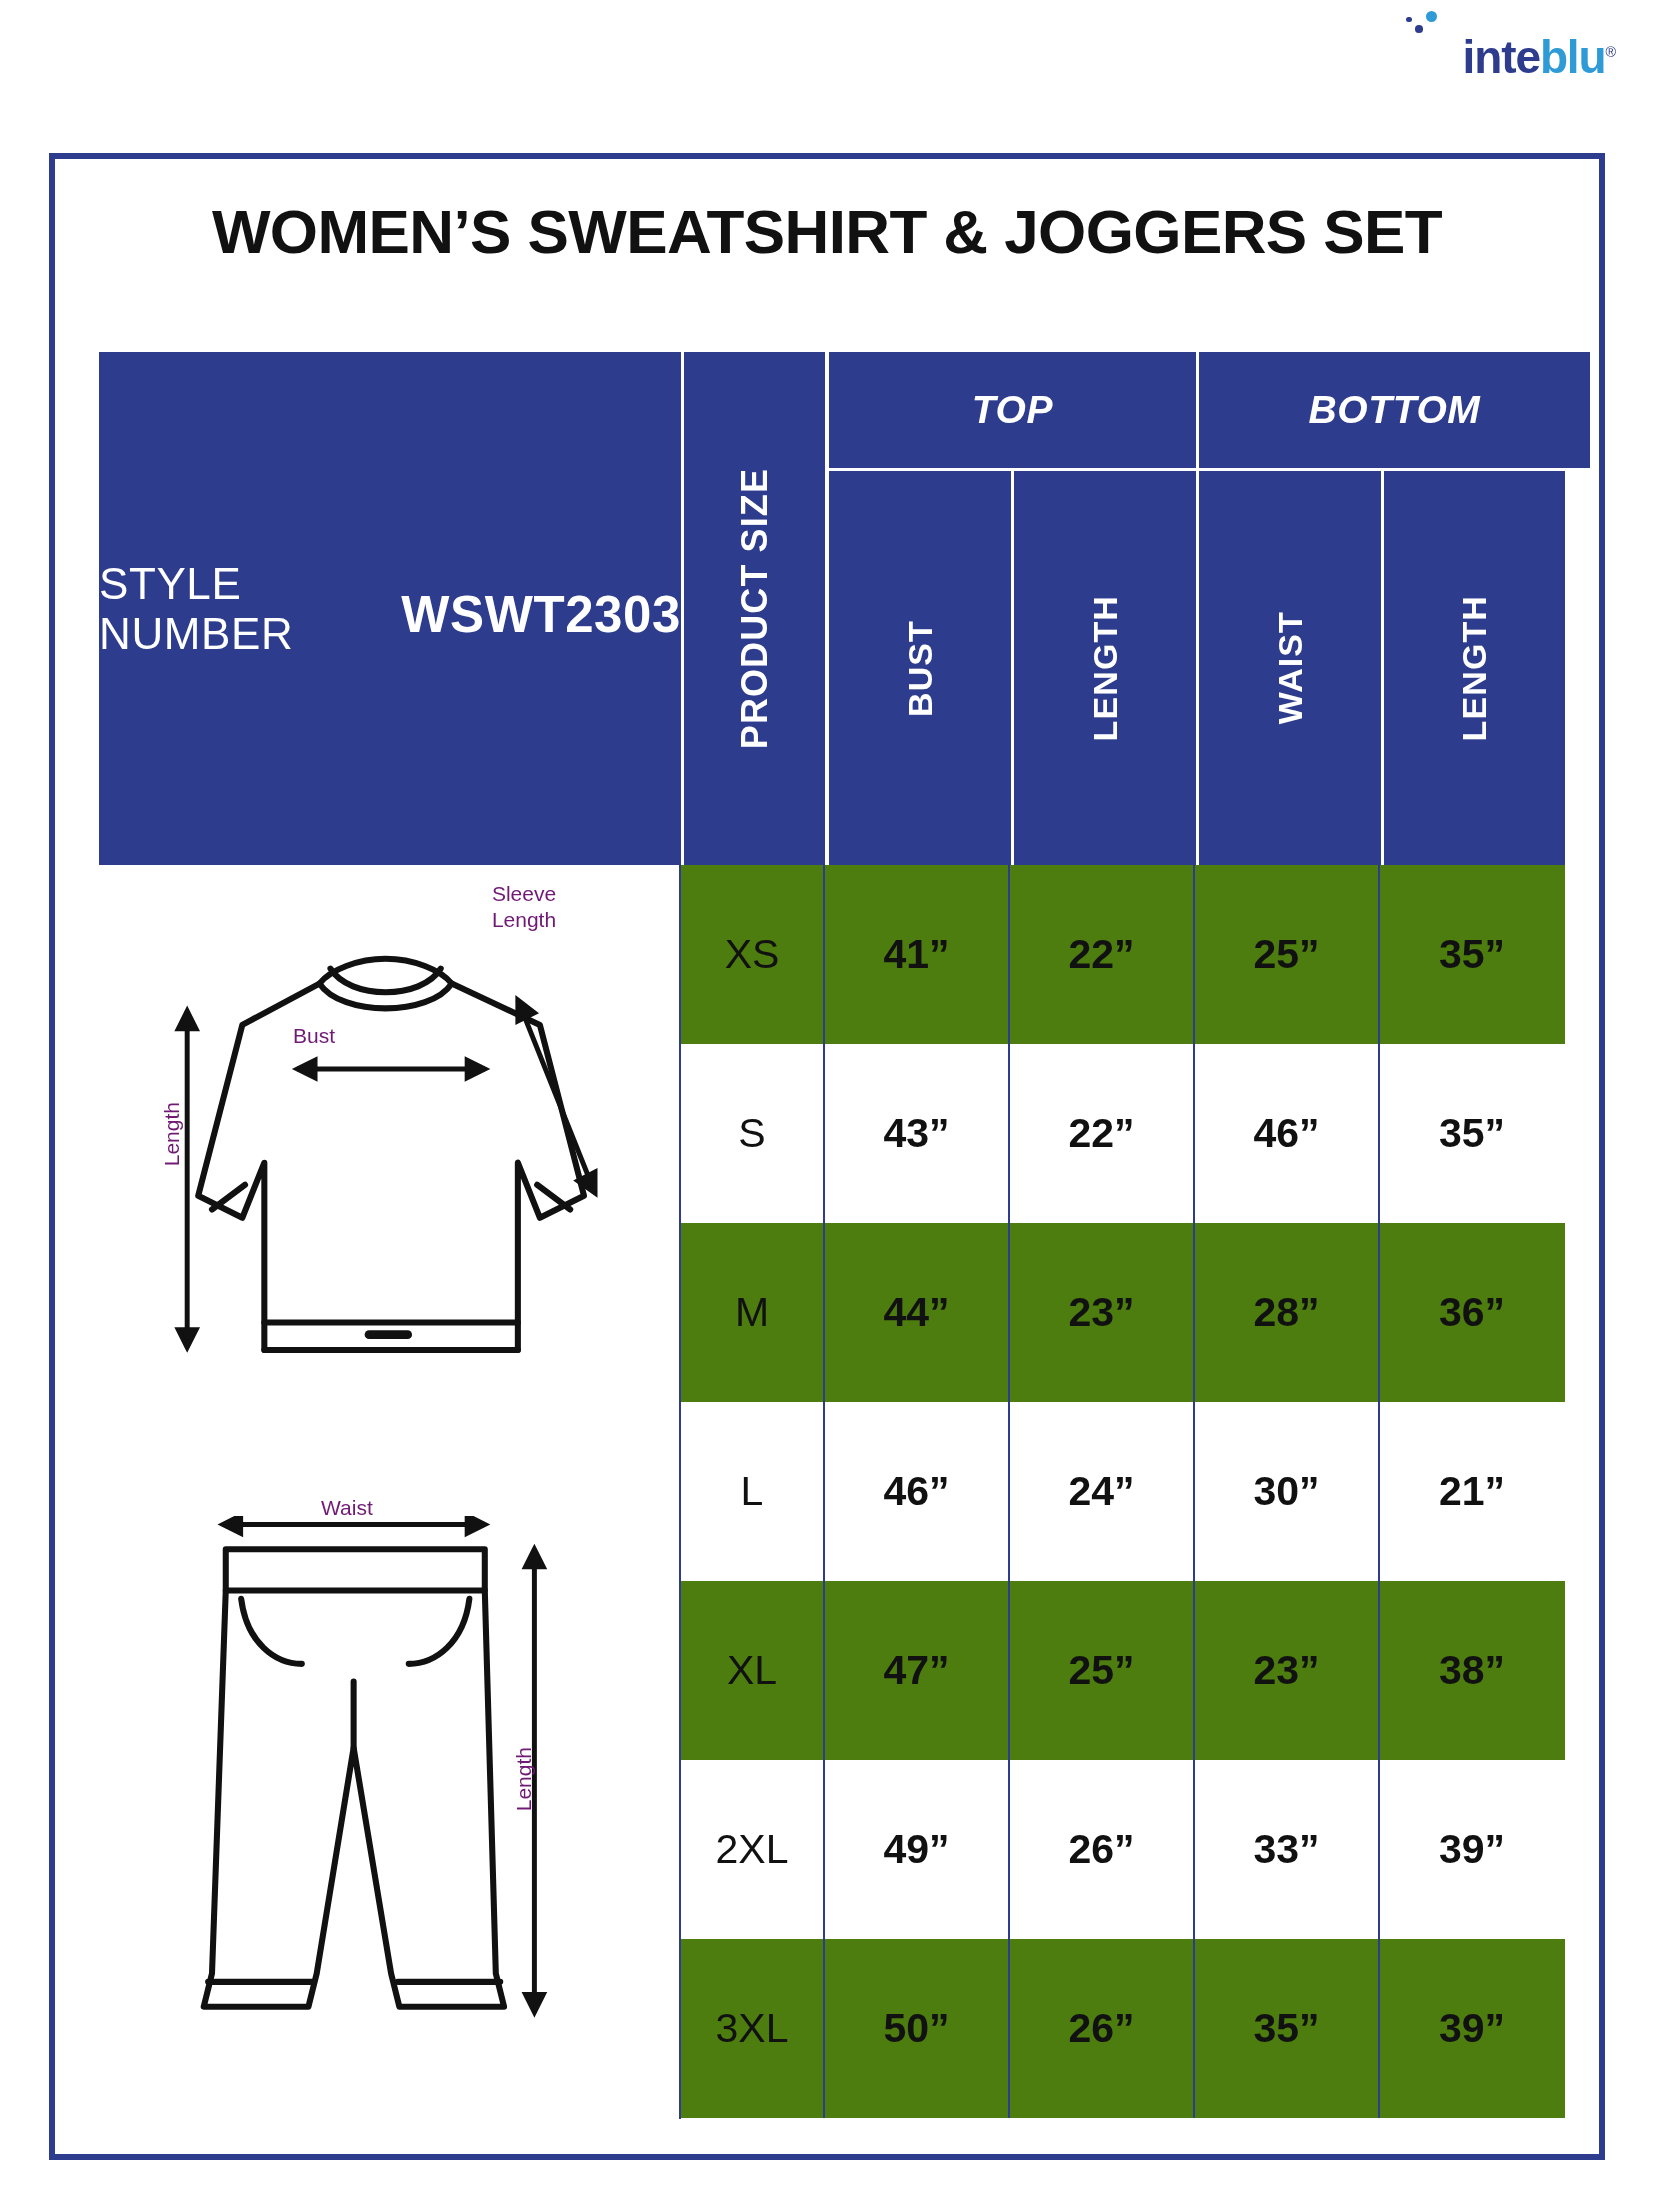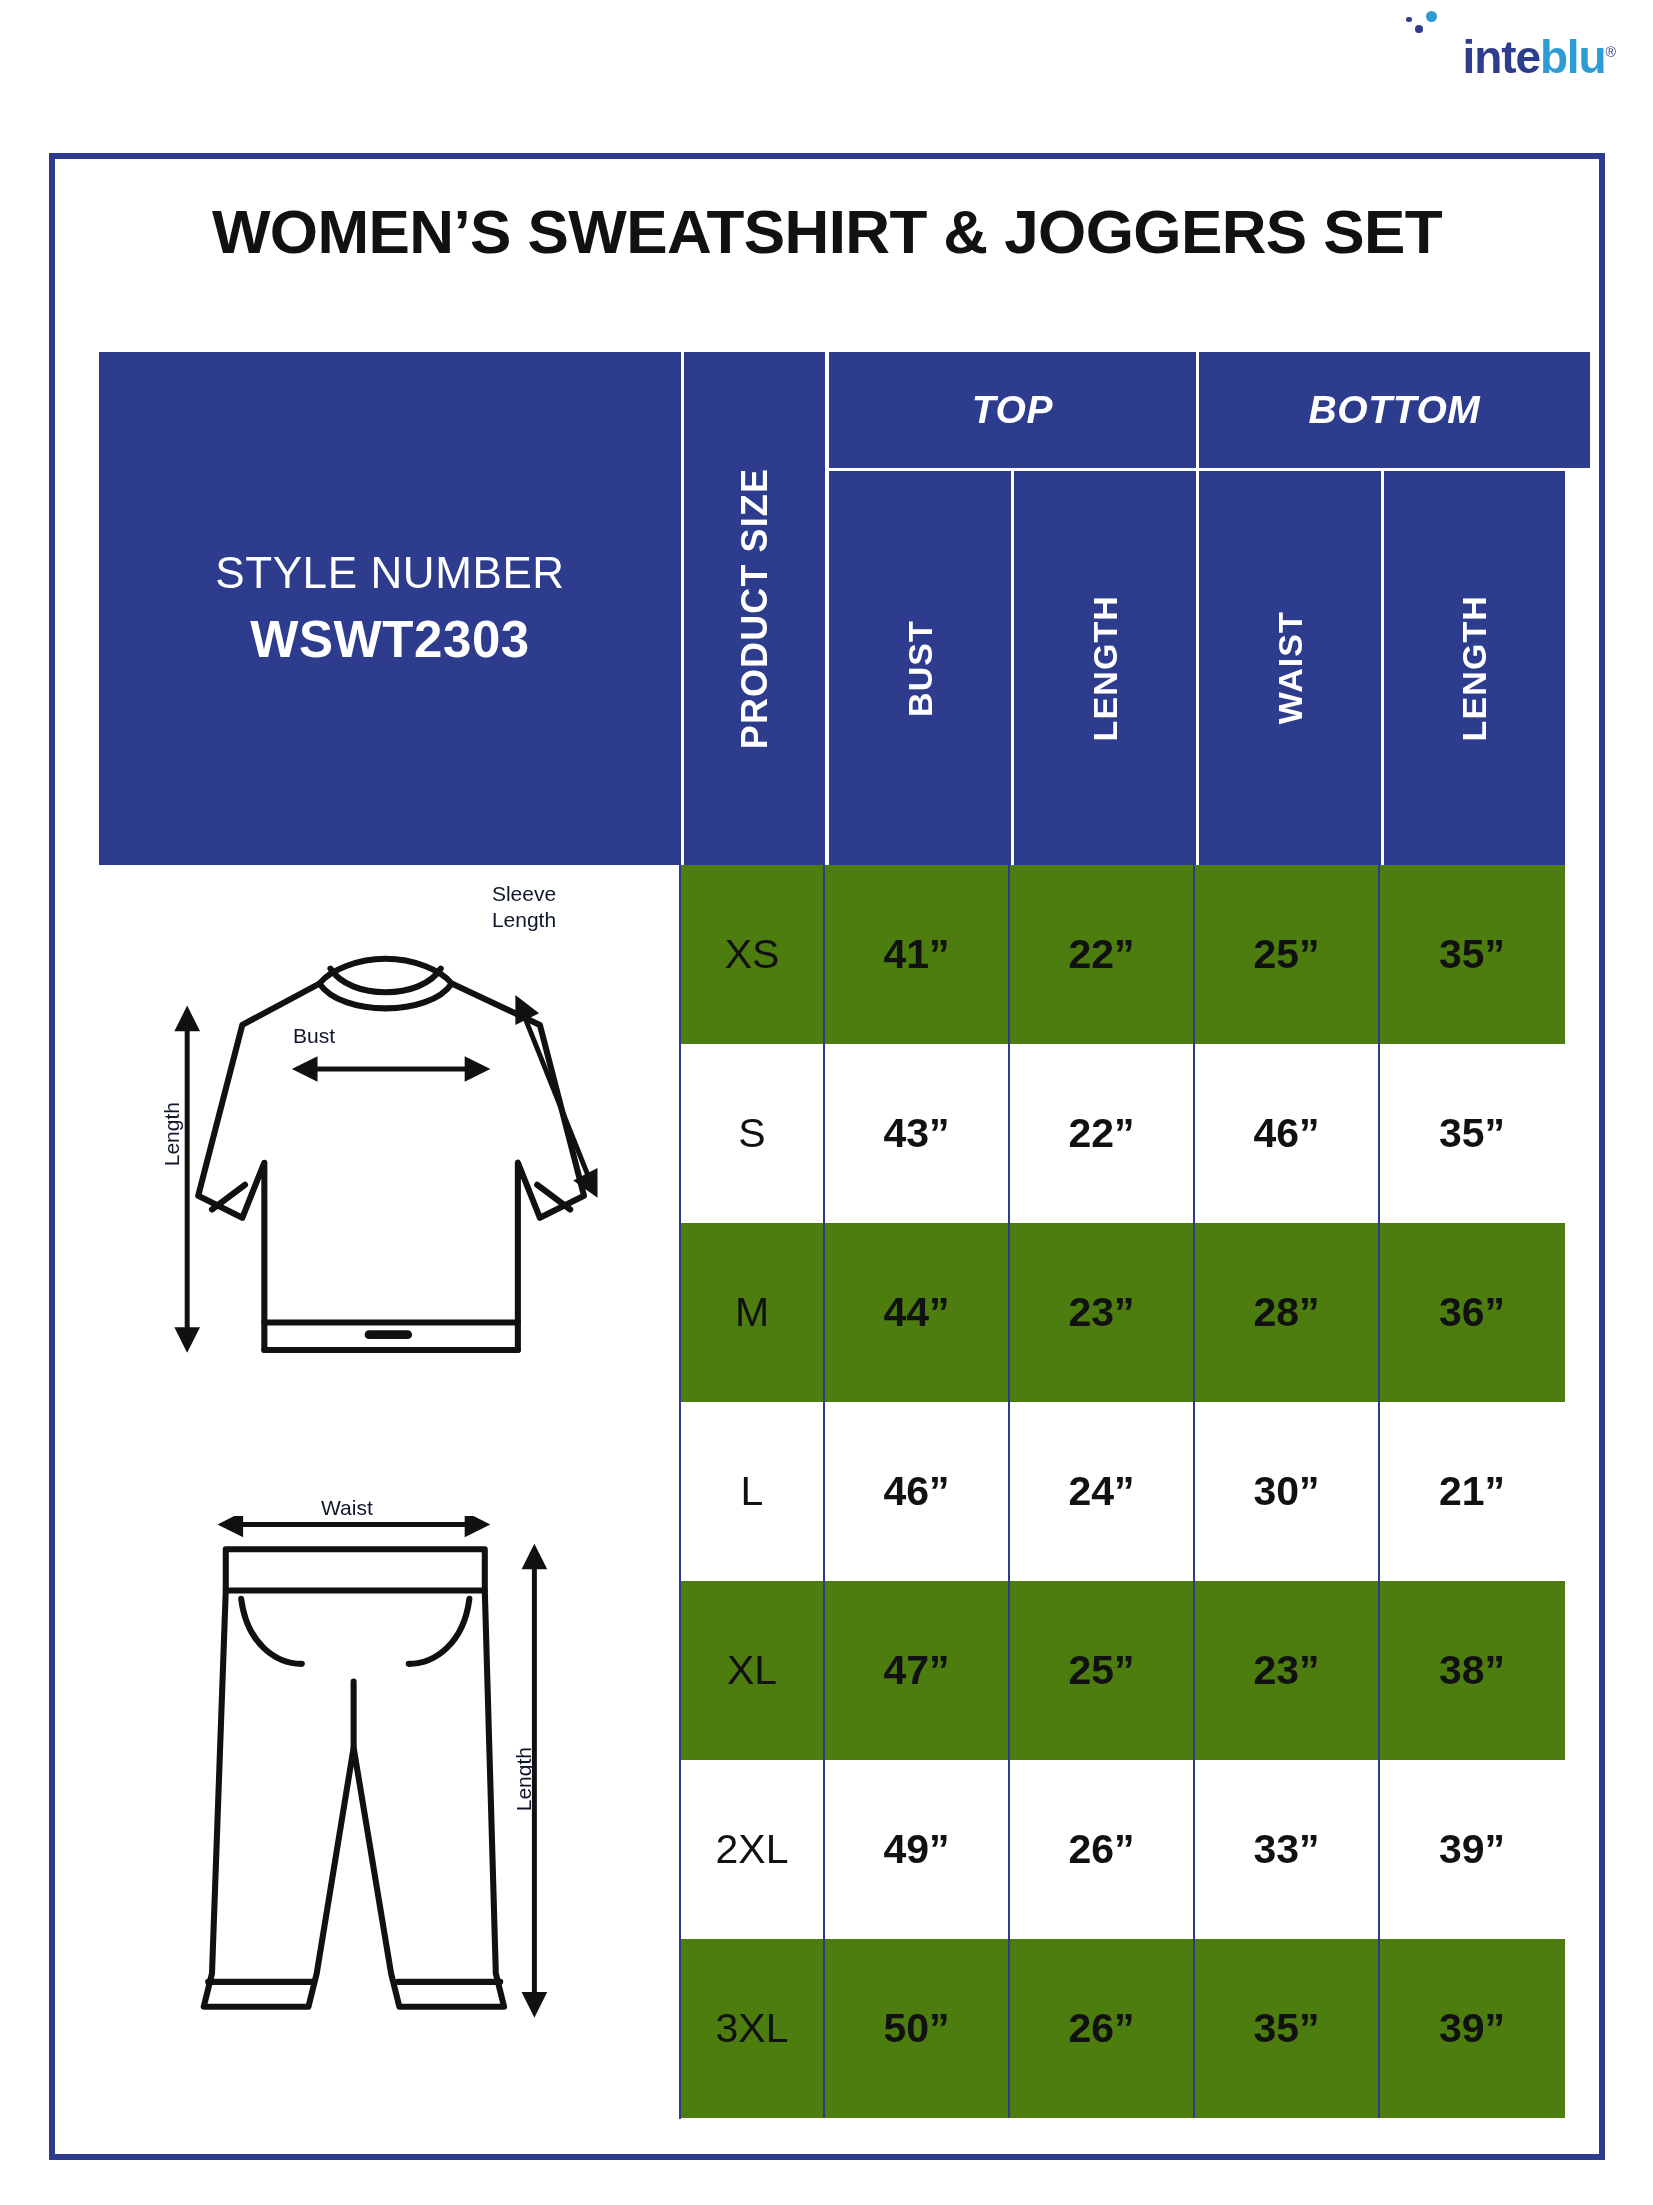--- a/index.html
+++ b/index.html
@@ -94,21 +94,21 @@
   
   .hdr-left {
     position: absolute;
     left: 0;
     top: 0;
     width: 582px;
     height: 513px;
     background: #2d3c8c;
     color: #ffffff;
     display: flex;
-    flex-direction: column;
+    flex-direction: row;
     align-items: center;
     justify-content: center;
   }
   .hdr-left .style-label {
     font-size: 44px;
     letter-spacing: 0.6px;
     font-weight: 400;
   }
   .hdr-left .style-num {
     font-size: 51px;
@@ -221,21 +221,21 @@
   .illus {
     position: absolute;
     left: 0;
     top: 0;
     width: 582px;
     height: 1254px;
   }
   .lbl {
     position: absolute;
     font-size: 21px;
-    color: #0f172a;
+    color: #701a75;
     font-family: "Liberation Sans", sans-serif;
     white-space: nowrap;
   }
   .lbl.vert {
     writing-mode: vertical-rl;
     transform: rotate(180deg);
   }
 </style>
 </head>
 <body>

